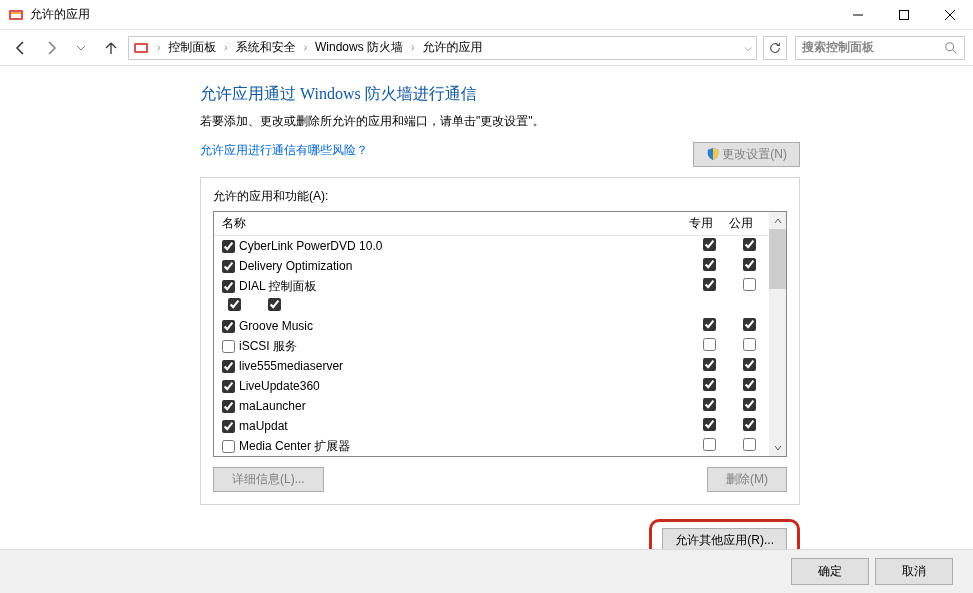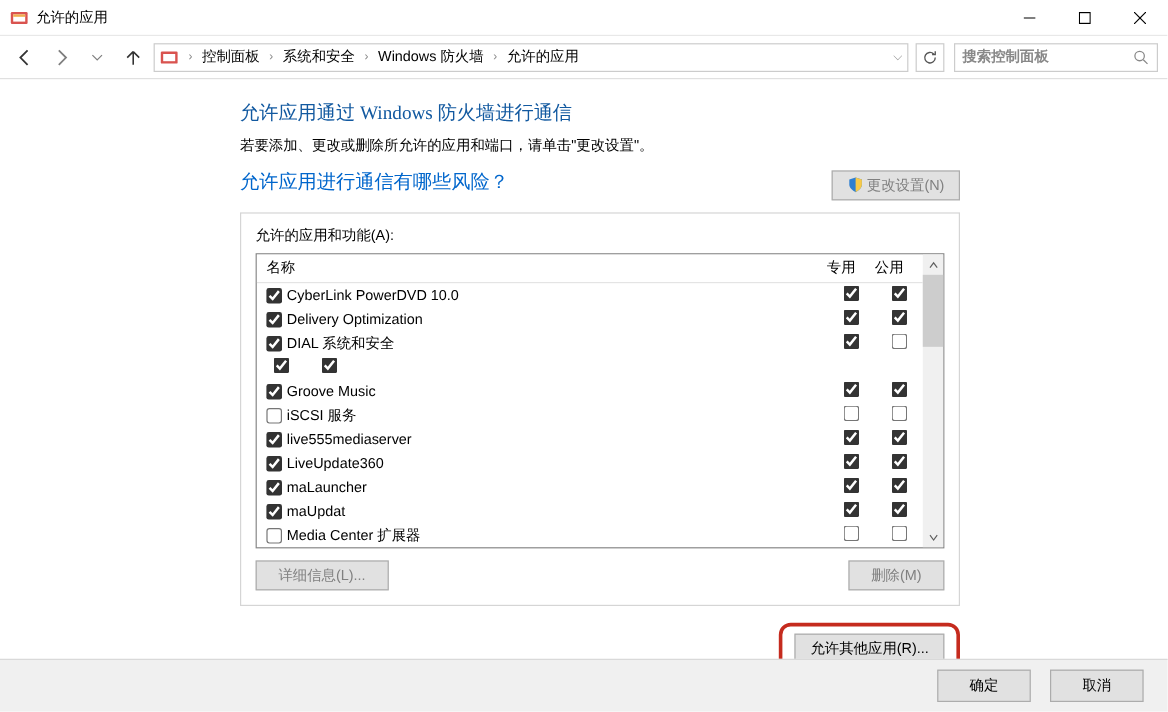--- a/index.html
+++ b/index.html
@@ -25,21 +25,21 @@
     .refresh-btn { width: 24px; height: 24px; border: 1px solid #ccc; display: flex; align-items: center; justify-content: center; margin-left: 2px; color: #555; }
     .searchbox { width: 170px; height: 24px; border: 1px solid #ccc; display: flex; align-items: center; padding: 0 6px; color: #888; margin-left: 4px; font-weight: bold; }
     .searchbox .placeholder { flex: 1; }
     .searchbox svg { width: 14px; height: 14px; color: #888; }
 
     
     .main { padding: 18px 0 0 200px; }
     .main-inner { width: 600px; }
     .page-title { color: #1259a0; font-size: 16px; font-weight: normal; margin-bottom: 8px; font-family: Liberation Serif, serif; }
     .page-desc { font-size: 12px; color: #000; margin-bottom: 12px; }
-    .link { color: #0066cc; font-size: 16px; cursor: pointer; }
+    .link { color: #0066cc; font-size: 12px; cursor: pointer; }
     .top-row { display: flex; justify-content: space-between; align-items: flex-start; margin-bottom: 10px; }
     .btn { background: #e1e1e1; border: 1px solid #acacac; padding: 3px 12px; font-size: 12px; cursor: default; color: #000; }
     .btn.disabled { color: #808080; }
     .btn svg.shield { width: 14px; height: 14px; vertical-align: -3px; margin-right: 2px; }
     .group { border: 1px solid #d5d5d5; padding: 10px 12px 12px; }
     .group-label { font-size: 12px; margin-bottom: 6px; }
 
     
     .list-frame { border: 1px solid #888; height: 246px; display: flex; background: #fff; }
     .list-body { flex: 1; overflow: hidden; }
@@ -56,21 +56,21 @@
     .sb-track { flex: 1; position: relative; }
     .sb-thumb { position: absolute; left: 0; right: 0; top: 0; height: 60px; background: #cdcdcd; }
 
     .group-btns { display: flex; justify-content: space-between; gap: 6px; margin-top: 10px; }
     .group-btns .btn { padding: 3px 18px; }
 
     .allow-other-row { display: flex; justify-content: flex-end; margin-top: 14px; }
     .highlight-box { border: 3px solid #c52b1e; border-radius: 10px; padding: 6px 10px; }
 
     
-    .footer { position: absolute; bottom: 0; left: 0; right: 0; height: 44px; background: #f0f0f0; border-top: 1px solid #d9d9d9; display: flex; justify-content: flex-end; align-items: center; gap: 16px; padding-right: 20px; }
+    .footer { position: absolute; bottom: 0; left: 0; right: 0; height: 44px; background: #f0f0f0; border-top: 1px solid #d9d9d9; display: flex; justify-content: flex-end; align-items: center; gap: 6px; padding-right: 20px; }
     .footer .btn { padding: 4px 26px; }
   </style>
 </head>
 <body>
 
 <div class="titlebar">
   <span class="icon">
     <svg viewBox="0 0 16 16">
         <rect x="1" y="3" width="14" height="10" rx="1" fill="#d9534f"></rect>
         <rect x="3" y="5" width="10" height="6" fill="#fff"></rect>
@@ -188,21 +188,21 @@
                 <div class="col-name">
                   <input type="checkbox" checked="" style=""> 
                   <span>Delivery Optimization</span>
                 </div>
                 <div class="col-priv"><input type="checkbox" checked="" style=""></div>
                 <div class="col-pub"><input type="checkbox" checked="" style=""></div>
               </div>
               <div class="row">
                 <div class="col-name">
                   <input type="checkbox" checked="" style=""> 
-                  <span>DIAL 系统和安全</span>
+                  <span>DIAL 控制面板</span>
                 </div>
                 <div class="col-priv"><input type="checkbox" checked="" style=""></div>
                 <div class="col-pub"><input type="checkbox" style=""></div>
               </div>
               <div class="row">
                 <div class="col-priv"><input type="checkbox" checked="" style=""></div>
                 <div class="col-pub"><input type="checkbox" checked="" style=""></div>
               </div>
               <div class="row">
                 <div class="col-name">

